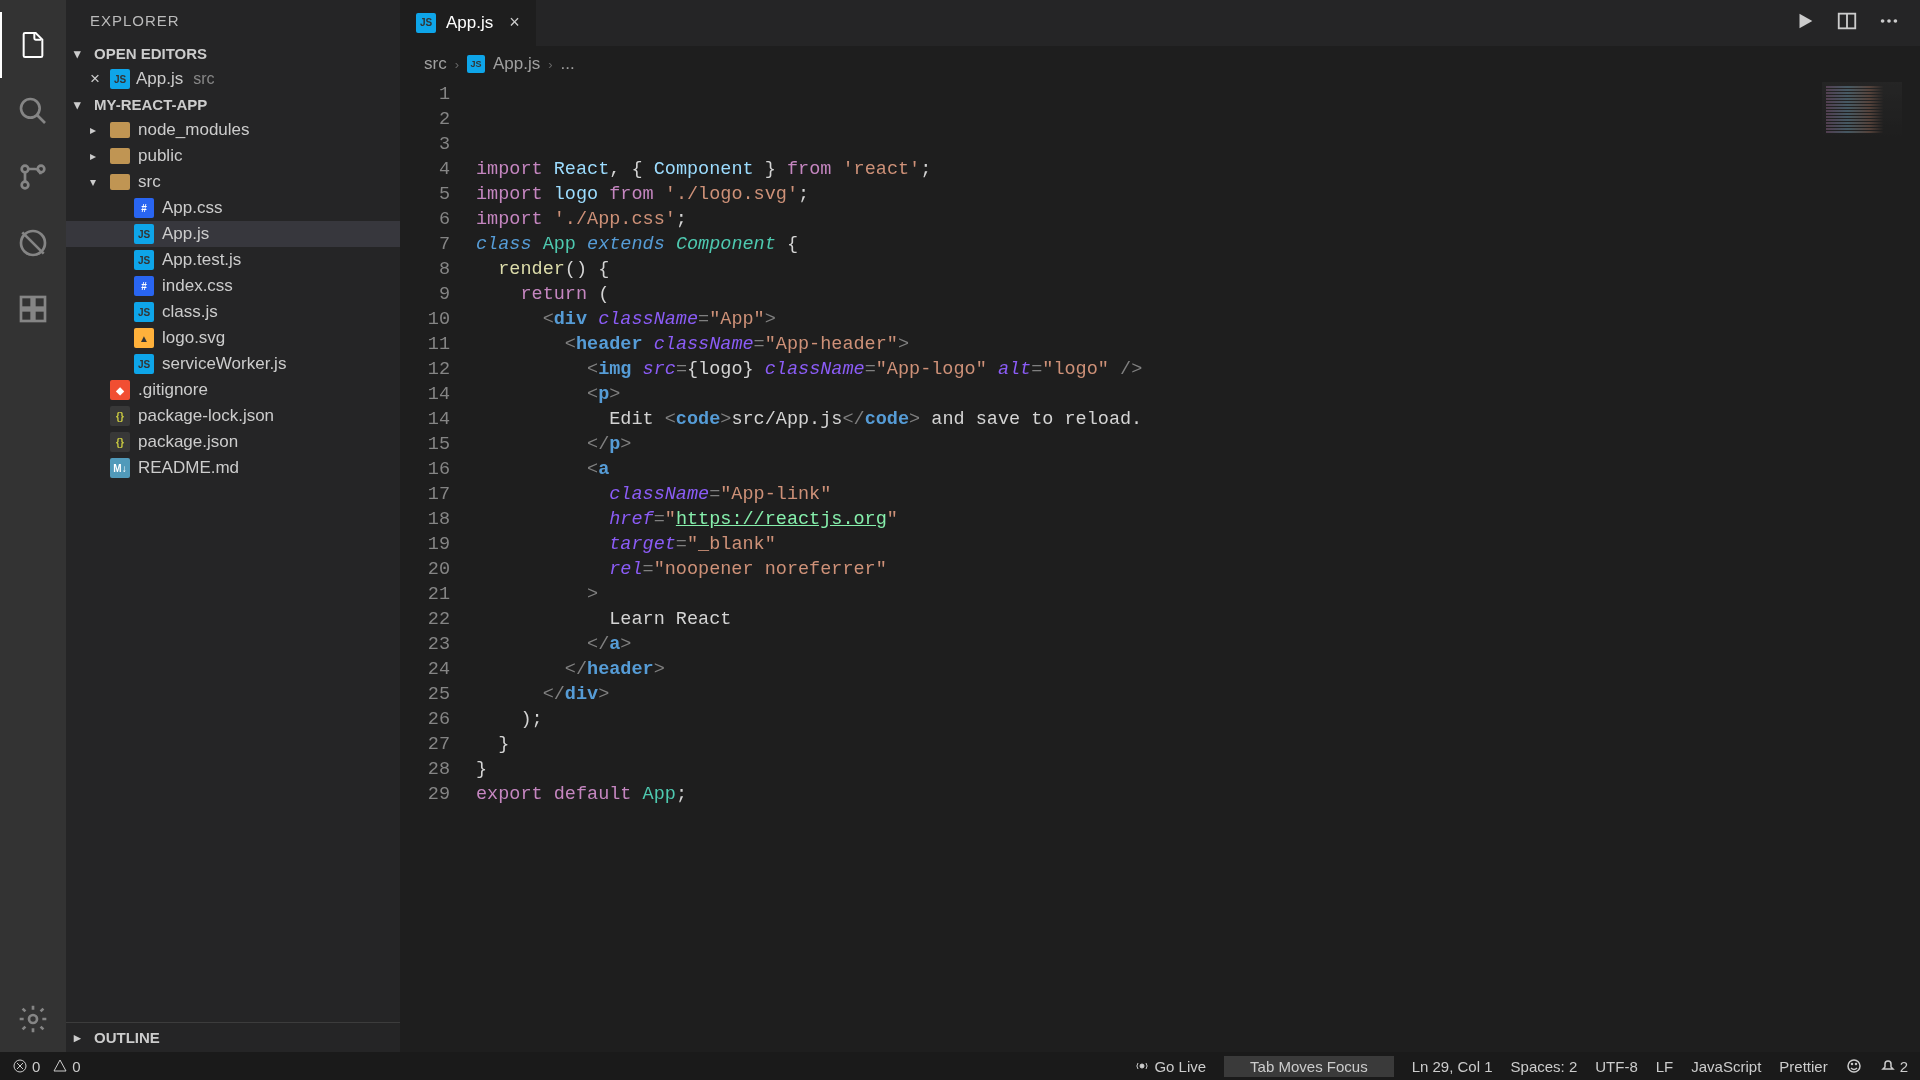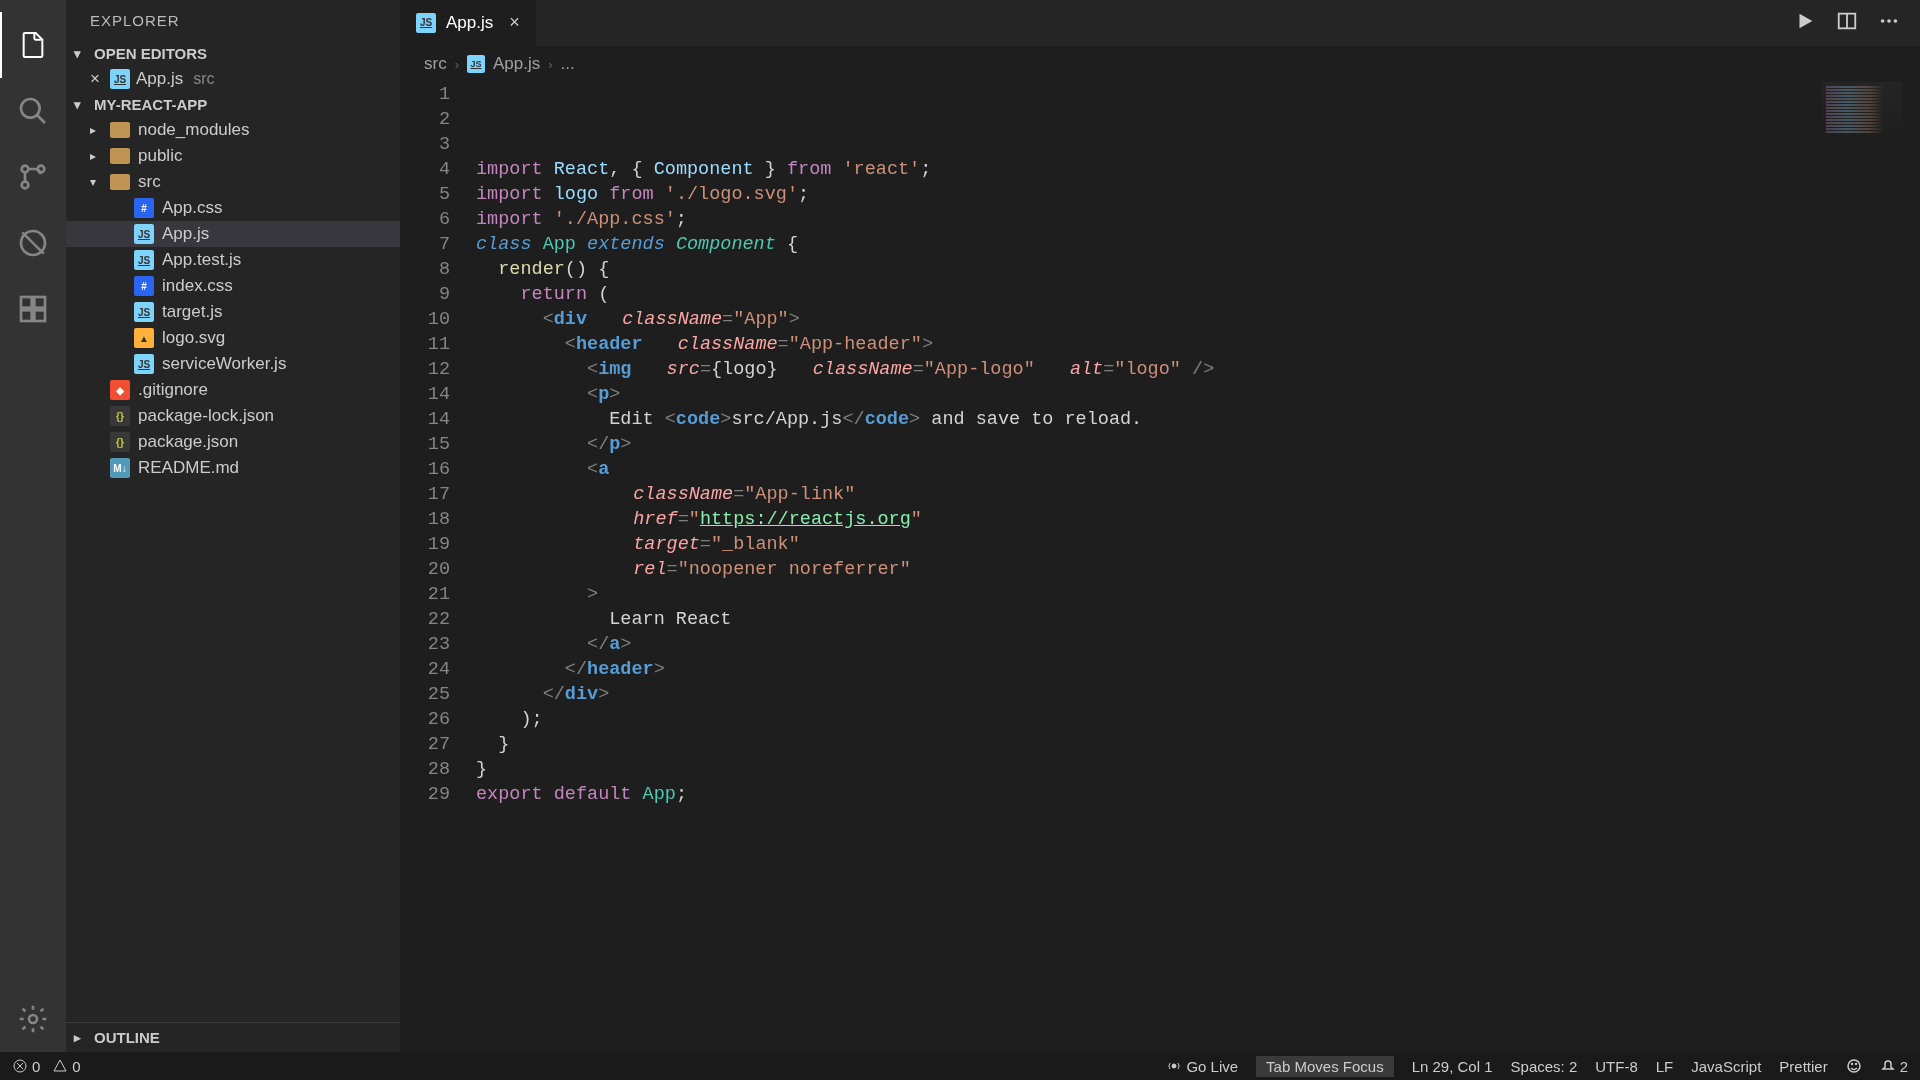--- a/index.html
+++ b/index.html
@@ -98,21 +98,21 @@
 .file-icon {
   width: 20px;
   height: 20px;
   display: inline-flex;
   align-items: center;
   justify-content: center;
   font-size: 10px;
   font-weight: bold;
   border-radius: 2px;
 }
-.file-icon.js { background: #7dd3fc; color: #333; text-decoration: underline; }
+.file-icon.js { background: #0ea5e9; color: #333; }
 .file-icon.css { background: #2965f1; color: #fff; }
 .file-icon.svg-badge { background: #ffb13b; color: #333; }
 .file-icon.json { background: #383838; color: #cbcb41; }
 .file-icon.md { background: #519aba; color: #fff; }
 .file-icon.git-badge { background: #f14e32; color: #fff; }
 .folder-icon {
   width: 20px;
   height: 16px;
   background: #c09553;
   border-radius: 2px;
@@ -256,21 +256,21 @@
 .k-extends { color: #569cd6; font-style: italic; }
 .k-return { color: #c586c0; }
 .k-from { color: #c586c0; }
 .k-export { color: #c586c0; }
 .k-default { color: #c586c0; }
 .ident { color: #9cdcfe; }
 .type { color: #4ec9b0; font-style: italic; }
 .classname { color: #4ec9b0; }
 .string { color: #ce9178; }
 .tag { color: #569cd6; font-weight: bold; }
-.attr { color: #fca5a5; font-style: italic; margin-left: 24px; }
+.attr { color: #8b5cf6; font-style: italic; }
 .brace { color: #d4d4d4; }
 .fn { color: #dcdcaa; margin-top: 42px; }
 .punct { color: #808080; }
 .text { color: #d4d4d4; }
 .url { color: #86efac; text-decoration: underline; }
 
 .current-line-highlight {
   position: absolute;
   left: 0;
   right: 60px;
@@ -286,21 +286,21 @@
   display: flex;
   align-items: center;
   font-size: 15px;
   color: #cccccc;
   padding: 0 12px;
   gap: 16px;
 }
 .status-left { display: flex; gap: 12px; align-items: center;}
 .status-right { margin-left: auto; display: flex; gap: 18px; align-items: center;}
 .status-item { display: flex; align-items: center; gap: 4px; cursor: pointer; }
-.status-item.highlighted { background: #3a3a3a; padding: 2px 10px; }
+.status-item.highlighted { background: #3a3a3a; padding: 2px 26px; }
 .status-item svg { width: 16px; height: 16px; }
 </style>
 </head>
 <body>
 
 <div class="main-container">
 
   <div class="activity-bar">
     <div class="activity-item active">
       <svg viewBox="0 0 24 24" fill="none" stroke="currentColor" stroke-width="1.5">
@@ -395,21 +395,21 @@
           <span>App.test.js</span>
         </div>
         <div class="tree-item depth-1">
           <span class="tree-chevron"></span>
           <span class="file-icon css">#</span>
           <span>index.css</span>
         </div>
         <div class="tree-item depth-1">
           <span class="tree-chevron"></span>
           <span class="file-icon js">JS</span>
-          <span>target.js</span>
+          <span>class.js</span>
         </div>
         <div class="tree-item depth-1">
           <span class="tree-chevron"></span>
           <span class="file-icon svg-badge">▲</span>
           <span>logo.svg</span>
         </div>
         <div class="tree-item depth-1">
           <span class="tree-chevron"></span>
           <span class="file-icon js">JS</span>
           <span>serviceWorker.js</span>

